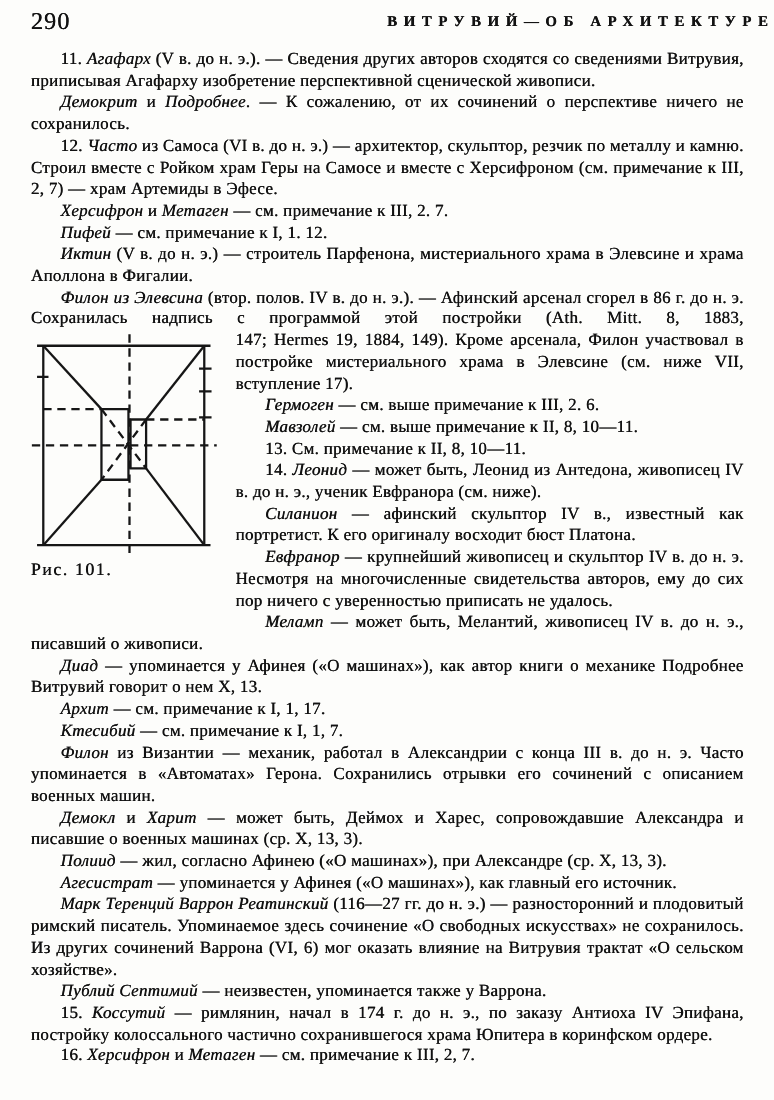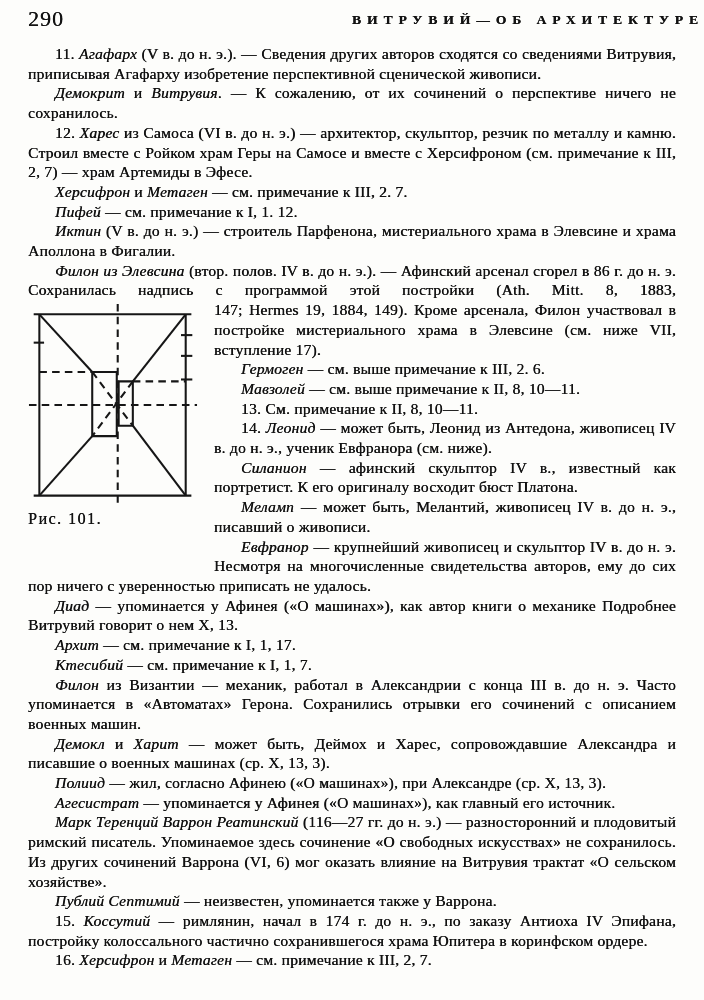--- a/index.html
+++ b/index.html
@@ -47,22 +47,22 @@
 
 <div class="page">
 
   <div class="page-number">290</div>
   <div class="running-header">ВИТРУВИЙ—ОБ АРХИТЕКТУРЕ</div>
 
   <div class="content">
 
     <div id="sec-before">
         <p class="para"><span>11. </span><span class="it">Агафарх</span><span> (V в. до н. э.). — Сведения других авторов сходятся со сведениями Витрувия, приписывая Агафарху изобретение перспективной сценической живописи.</span></p>
-        <p class="para"><span class="it">Демокрит</span><span> и </span><span class="it">Витрувия</span><span>. — К сожалению, от их сочинений о перспективе ничего не сохранилось.</span></p>
-        <p class="para"><span>12. </span><span class="it">Харес</span><span> из Самоса (VI в. до н. э.) — архитектор, скульптор, резчик по металлу и камню. Строил вместе с Ройком храм Геры на Самосе и вместе с Херсифроном (см. примечание к III, 2, 7) — храм Артемиды в Эфесе.</span></p>
+        <p class="para"><span class="it">Демокрит</span><span> и </span><span class="it">Подробнее</span><span>. — К сожалению, от их сочинений о перспективе ничего не сохранилось.</span></p>
+        <p class="para"><span>12. </span><span class="it">Часто</span><span> из Самоса (VI в. до н. э.) — архитектор, скульптор, резчик по металлу и камню. Строил вместе с Ройком храм Геры на Самосе и вместе с Херсифроном (см. примечание к III, 2, 7) — храм Артемиды в Эфесе.</span></p>
         <p class="para"><span class="it">Херсифрон</span><span> и </span><span class="it">Метаген</span><span> — см. примечание к III, 2. 7.</span></p>
         <p class="para"><span class="it">Пифей</span><span> — см. примечание к I, 1. 12.</span></p>
         <p class="para"><span class="it">Иктин</span><span> (V в. до н. э.) — строитель Парфенона, мистериального храма в Элевсине и храма Аполлона в Фигалии.</span></p>
         <p class="para jlast"><span class="it">Филон из Элевсина</span><span> (втор. полов. IV в. до н. э.). — Афинский арсенал сгорел в 86 г. до н. э. Сохранилась надпись с программой этой постройки (Ath. Mitt. 8, 1883,</span></p>
       </div>
 
     <div id="sec-with">
       <figure class="fig-float">
         <svg width="170" height="203" viewBox="0 0 180 215" fill="none" stroke="#161616" stroke-width="2.2" stroke-linecap="butt">
 
@@ -94,22 +94,22 @@
           </g>
         </svg>
         <figcaption>Рис. 101.</figcaption>
       </figure>
     <p class="para no-indent"><span>147; Hermes 19, 1884, 149). Кроме арсенала, Филон участвовал в постройке мистериального храма в Элевсине (см. ниже VII, вступление 17).</span></p>
         <p class="para"><span class="it">Гермоген</span><span> — см. выше примечание к III, 2. 6.</span></p>
         <p class="para"><span class="it">Мавзолей</span><span> — см. выше примечание к II, 8, 10—11.</span></p>
         <p class="para"><span>13. См. примечание к II, 8, 10—11.</span></p>
         <p class="para"><span>14. </span><span class="it">Леонид</span><span> — может быть, Леонид из Антедона, живописец IV в. до н. э., ученик Евфранора (см. ниже).</span></p>
         <p class="para"><span class="it">Силанион</span><span> — афинский скульптор IV в., известный как портретист. К его оригиналу восходит бюст Платона.</span></p>
+        <p class="para"><span class="it">Евфранор</span><span> — крупнейший живописец и скульптор IV в. до н. э. Несмотря на многочисленные свидетельства авторов, ему до сих пор ничего с уверенностью приписать не удалось.</span></p>
         <p class="para"><span class="it">Меламп</span><span> — может быть, Мелантий, живописец IV в. до н. э., писавший о живописи.</span></p>
-        <p class="para"><span class="it">Евфранор</span><span> — крупнейший живописец и скульптор IV в. до н. э. Несмотря на многочисленные свидетельства авторов, ему до сих пор ничего с уверенностью приписать не удалось.</span></p>
         <p class="para"><span class="it">Диад</span><span> — упоминается у Афинея («О машинах»), как автор книги о механике Подробнее Витрувий говорит о нем X, 13.</span></p>
         <p class="para"><span class="it">Архит</span><span> — см. примечание к I, 1, 17.</span></p>
         <p class="para"><span class="it">Ктесибий</span><span> — см. примечание к I, 1, 7.</span></p>
         <p class="para"><span class="it">Филон</span><span> из Византии — механик, работал в Александрии с конца III в. до н. э. Часто упоминается в «Автоматах» Герона. Сохранились отрывки его сочинений с описанием военных машин.</span></p>
         <p class="para"><span class="it">Демокл</span><span> и </span><span class="it">Харит</span><span> — может быть, Деймох и Харес, сопровождавшие Александра и писавшие о военных машинах (ср. X, 13, 3).</span></p>
         <p class="para"><span class="it">Полиид</span><span> — жил, согласно Афинею («О машинах»), при Александре (ср. X, 13, 3).</span></p>
         <p class="para"><span class="it">Агесистрат</span><span> — упоминается у Афинея («О машинах»), как главный его источник.</span></p>
         <p class="para"><span class="it">Марк Теренций Варрон Реатинский</span><span> (116—27 гг. до н. э.) — разносторонний и плодовитый римский писатель. Упоминаемое здесь сочинение «О свободных искусствах» не сохранилось. Из других сочинений Варрона (VI, 6) мог оказать влияние на Витрувия трактат «О сельском хозяйстве».</span></p>
         <p class="para"><span class="it">Публий Септимий</span><span> — неизвестен, упоминается также у Варрона.</span></p>
         <p class="para"><span>15. </span><span class="it">Коссутий</span><span> — римлянин, начал в 174 г. до н. э., по заказу Антиоха IV Эпифана, постройку колоссального частично сохранившегося храма Юпитера в коринфском ордере.</span></p>

